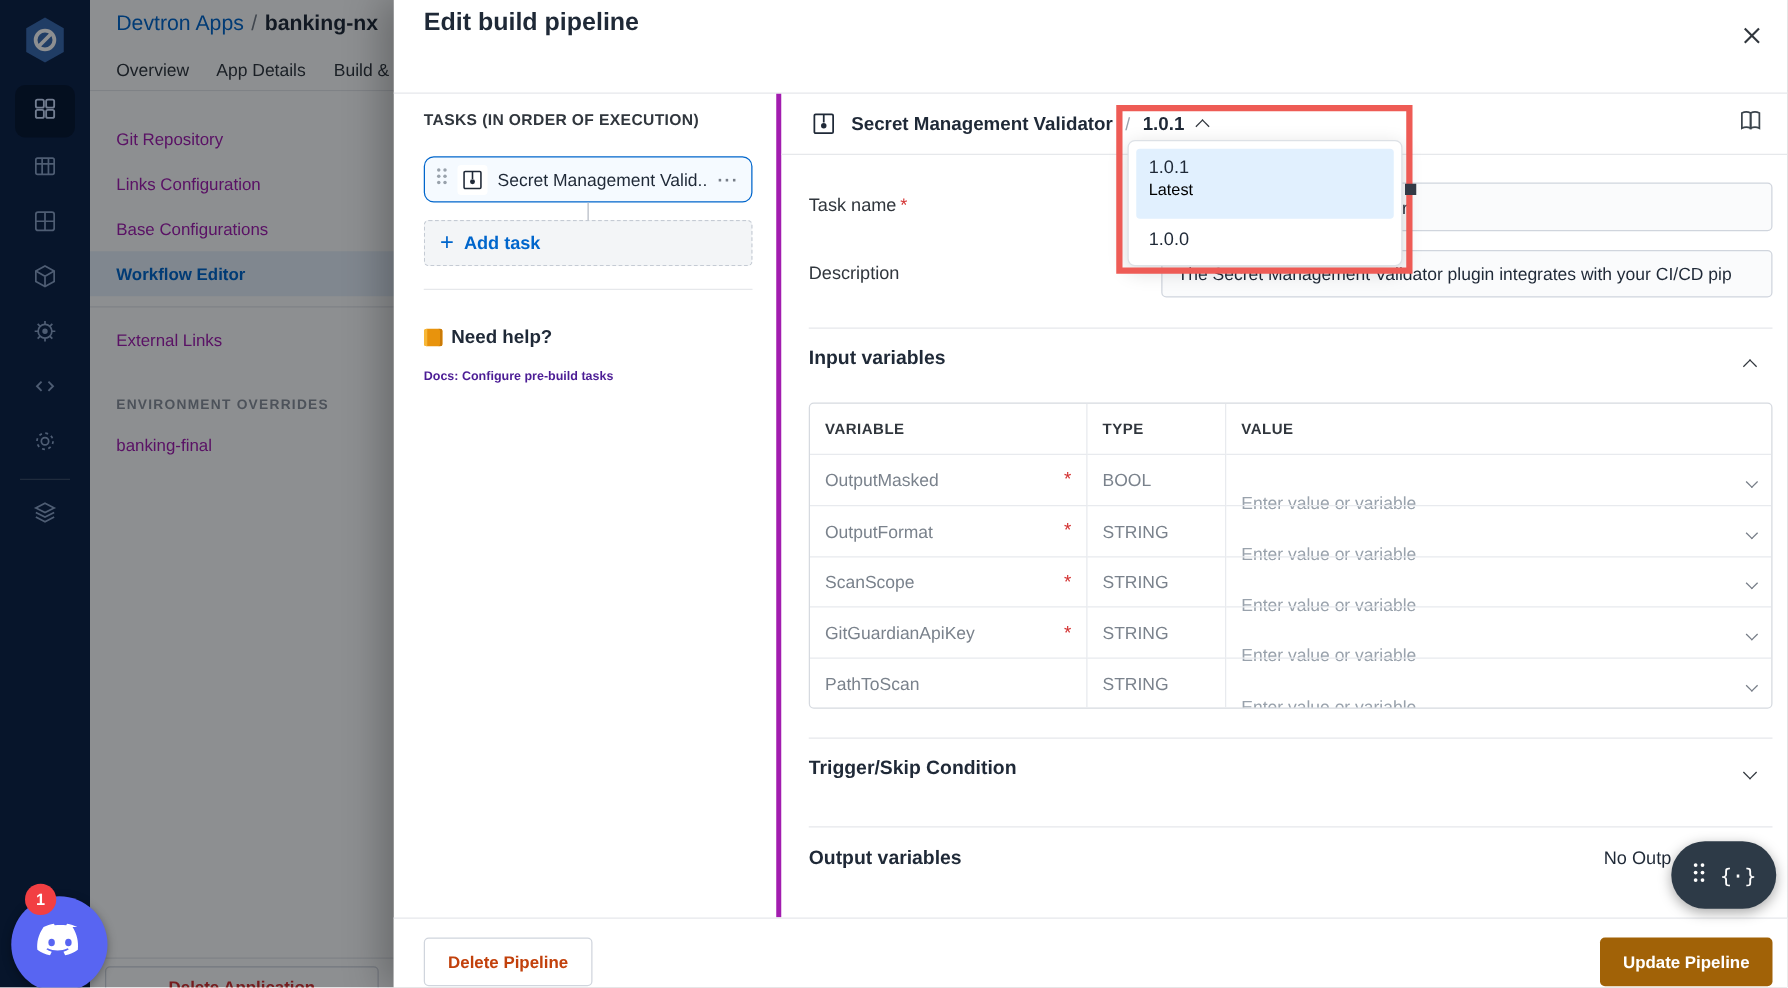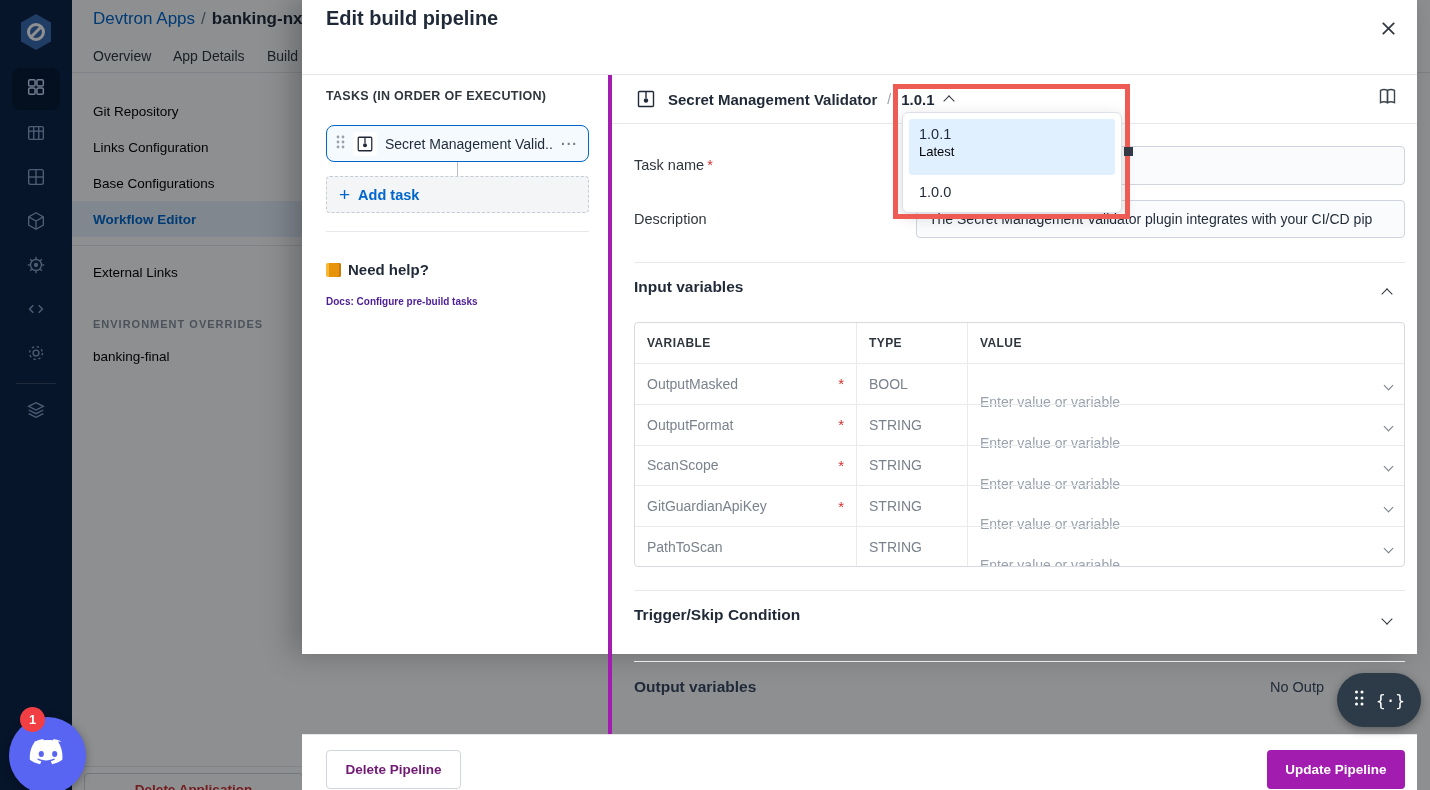--- a/index.html
+++ b/index.html
@@ -18,32 +18,32 @@
 
   .topbar { position:absolute; left:72px; top:0; width:1358px; height:40px; background:#fff; z-index:1; overflow:hidden; }
   .crumb { position:absolute; left:21px; top:9px; font-size:17px; white-space:nowrap; }
   .crumb .root { color:#0066cc; }
   .crumb .sep { color:#767d87; margin:0 6px; }
   .crumb .app { font-weight:bold; color:#1f2937; }
   .tabsrow { position:absolute; left:72px; top:40px; width:1358px; height:33px; background:#fff; border-bottom:1px solid #e6e8eb; z-index:1; overflow:hidden; }
   .tabsrow .t { position:absolute; top:8px; font-size:14px; color:#30363d; white-space:nowrap; }
 
   .leftnav { position:absolute; left:72px; top:73px; width:243px; height:672px; background:#fff; z-index:1; padding-top:20px; }
-  .nav-item { height:36px; display:flex; align-items:center; padding-left:21px; font-size:13.5px; color:#000000; white-space:nowrap; }
+  .nav-item { height:36px; display:flex; align-items:center; padding-left:21px; font-size:13.5px; color:#a21caf; white-space:nowrap; }
   .nav-item.active { background:#e7f1fb; color:#0066cc; font-weight:bold; }
   .nav-div { height:1px; background:#e6e8eb; margin:8px 0; }
   .nav-section { padding:28px 0 8px 21px; font-size:11px; font-weight:bold; letter-spacing:1px; color:#8a919c; }
 
   .bg-footer { position:absolute; left:72px; top:745px; width:243px; height:45px; background:#fff; border-top:1px solid #e6e8eb; z-index:1;margin-top:21px; }
   .del-app-btn { position:absolute; left:12px; top:6px; width:219px; height:32px; background:#fff; border:1px solid #d0d5dd; border-radius:4px; font-size:13.5px; font-weight:bold; color:#d32f2f; display:flex; align-items:center; justify-content:center; font-family:inherit; }
 
   .overlay { position:absolute; inset:0; background:rgba(2,6,12,.45); z-index:2; }
 
   
-  .drawer { position:absolute; left:302px; top:0; width:1115px; height:654px; background:#fff; z-index:3; box-shadow:-10px 0 28px rgba(0,0,0,.25); }
+  .drawer { position:absolute; left:315px; top:0; width:1115px; height:790px; background:#fff; z-index:3; box-shadow:-10px 0 28px rgba(0,0,0,.25); }
   .drawer-title { position:absolute; left:24px; top:7px; font-size:20px; font-weight:bold; color:#1f2937; }
   .close-btn { position:absolute; left:1072px; top:14px; width:28px; height:28px; display:flex; align-items:center; justify-content:center; cursor:pointer; }
   .stage-tabs { position:absolute; left:24px; top:40px; display:flex; gap:18px; }
   .stage-tab { font-size:14.5px; color:#30363d; padding-bottom:11px; border-bottom:3px solid transparent; }
   .stage-tab.active { color:#0066cc; font-weight:bold; border-bottom-color:#0066cc; }
   .drawer-hdiv { position:absolute; left:0; top:74px; width:1115px; height:1px; background:#e6e8eb; }
 
   
   .tasks-panel { position:absolute; left:0; top:75px; width:310px; height:659px; border-right:4px solid #a21caf; }
   .tasks-heading { position:absolute; left:24px; top:14px; font-size:12.5px; font-weight:bold; letter-spacing:.3px; color:#30363d; }
@@ -87,22 +87,22 @@
   .vt-cell .vname { color:#7a828c; }
   .vt-cell .ast { margin-left:auto; color:#d32f2f; font-size:15px; }
   .vt-cell .ph { color:#99a2ac;margin-top:36px; }
   .vt-cell .vchev { margin-left:auto; }
 
   .no-output { position:absolute; left:658px; top:604px; font-size:14.5px; color:#1f2937; white-space:nowrap; }
 
   
   .drawer-footer { position:absolute; left:0; top:734px; width:1115px; height:56px; border-top:1px solid #e6e8eb; background:#fff; }
   .btn { border-radius:4px; font-size:13.5px; font-weight:bold; display:flex; align-items:center; justify-content:center; font-family:inherit; }
-  .btn.delete { position:absolute; left:24px; top:15px; width:135px; height:39px; background:#fff; border:1px solid #d0d5dd; color:#701a75; }
-  .btn.update { position:absolute; left:965px; top:15px; width:138px; height:39px; background:#a21caf; border:none; color:#fff; }
+  .btn.delete { position:absolute; left:24px; top:15px; width:135px; height:39px; background:#fff; border:1px solid #d0d5dd; color:#c2410c; }
+  .btn.update { position:absolute; left:965px; top:15px; width:138px; height:39px; background:#a16207; border:none; color:#fff; }
 
   
   .version-dd { position:absolute; left:902px; top:112px; width:220px; height:101px; background:#fff; border:1px solid #dde1e6; border-radius:6px; box-shadow:0 4px 16px rgba(0,0,0,.15); z-index:4; padding:6px; }
   .dd-opt1 { height:56px; background:#e1f0fe; border-radius:3px; padding:7px 10px; }
   .dd-opt1 .v { font-size:14.5px; color:#1f2937; }
   .dd-opt1 .tag { font-size:13px; color:#000000; margin-top:2px; }
   .dd-opt2 { height:33px; display:flex; align-items:center; padding-left:10px; font-size:14.5px; color:#1f2937; }
 
   
   .annotation { position:absolute; left:893px; top:84px; width:237px; height:135px; border:5px solid #ee5b55; z-index:5; pointer-events:none; }

